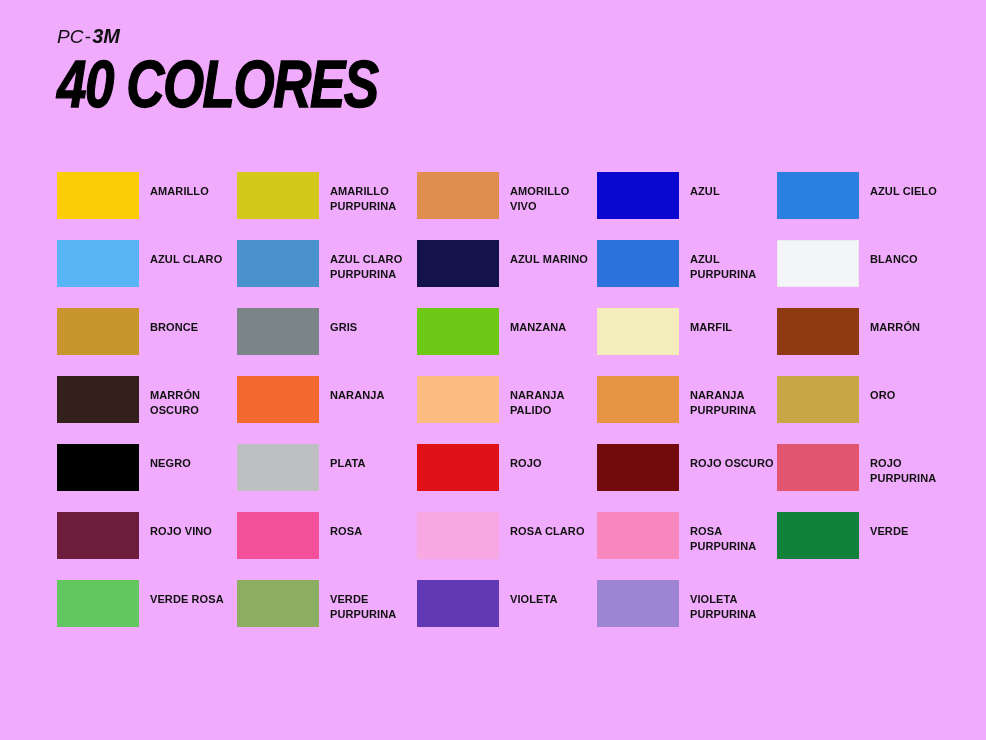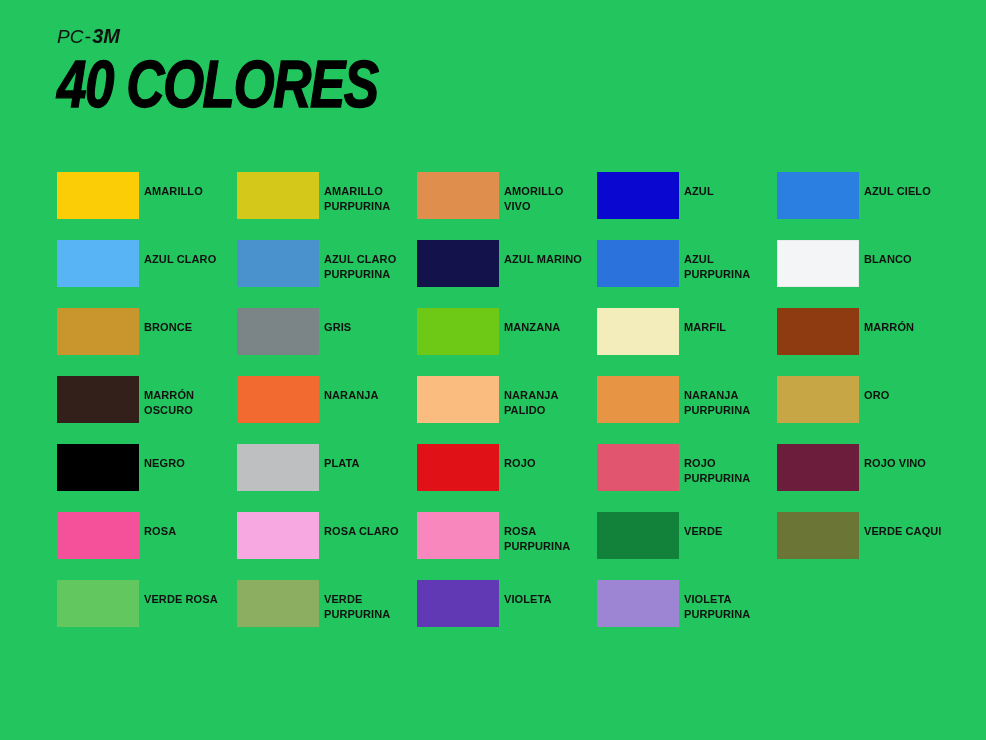--- a/index.html
+++ b/index.html
@@ -14,21 +14,21 @@
     font-family: "Liberation Sans", "DejaVu Sans", sans-serif;
     color: #111111;
     overflow: hidden;
     position: relative;
   }
 
   .sheet {
     position: relative;
     width: 986px;
     height: 740px;
-    background: #22c55e;
+    background: #f0abfc;
     box-sizing: border-box;
   }
 
   
   .header {
     position: absolute;
     left: 57px;
     top: 26px;
   }
   .brand-line {
@@ -90,21 +90,21 @@
   .swatch {
     width: 82px;
     height: 47px;
     flex: 0 0 82px;
     background: #cccccc;
   }
   .swatch.light-edge {
     box-shadow: inset 0 0 0 1px rgba(0, 0, 0, 0.045);
   }
   .cell-label {
-    margin-left: 5px;
+    margin-left: 11px;
     margin-top: 12px;
     font-size: 11px;
     font-weight: 700;
     line-height: 1.32;
     letter-spacing: 0.1px;
     color: #111111;
     max-width: 84px;
     word-spacing: normal;
   }
   .cell-label .l2 {
@@ -210,20 +210,24 @@
       </div>
       <div class="cell">
         <div class="swatch" style="background: rgb(189, 191, 193);"></div>
         <div class="cell-label"><span>PLATA</span></div>
       </div>
       <div class="cell">
         <div class="swatch" style="background: rgb(224, 18, 23);"></div>
         <div class="cell-label"><span>ROJO</span></div>
       </div>
       <div class="cell">
+        <div class="swatch" style="background: rgb(114, 11, 11);"></div>
+        <div class="cell-label"><span>ROJO OSCURO</span></div>
+      </div>
+      <div class="cell">
         <div class="swatch" style="background: rgb(226, 85, 110);"></div>
         <div class="cell-label"><span>ROJO</span><span class="l2">PURPURINA</span></div>
       </div>
       <div class="cell">
         <div class="swatch" style="background: rgb(109, 29, 60);"></div>
         <div class="cell-label"><span>ROJO VINO</span></div>
       </div>
       <div class="cell">
         <div class="swatch" style="background: rgb(245, 80, 154);"></div>
         <div class="cell-label"><span>ROSA</span></div>
@@ -234,24 +238,20 @@
       </div>
       <div class="cell">
         <div class="swatch" style="background: rgb(248, 135, 189);"></div>
         <div class="cell-label"><span>ROSA</span><span class="l2">PURPURINA</span></div>
       </div>
       <div class="cell">
         <div class="swatch" style="background: rgb(18, 129, 58);"></div>
         <div class="cell-label"><span>VERDE</span></div>
       </div>
       <div class="cell">
-        <div class="swatch" style="background: rgb(107, 118, 54);"></div>
-        <div class="cell-label"><span>VERDE CAQUI</span></div>
-      </div>
-      <div class="cell">
         <div class="swatch" style="background: rgb(99, 199, 96);"></div>
         <div class="cell-label"><span>VERDE ROSA</span></div>
       </div>
       <div class="cell">
         <div class="swatch" style="background: rgb(140, 174, 96);"></div>
         <div class="cell-label"><span>VERDE</span><span class="l2">PURPURINA</span></div>
       </div>
       <div class="cell">
         <div class="swatch" style="background: rgb(98, 57, 180);"></div>
         <div class="cell-label"><span>VIOLETA</span></div>

